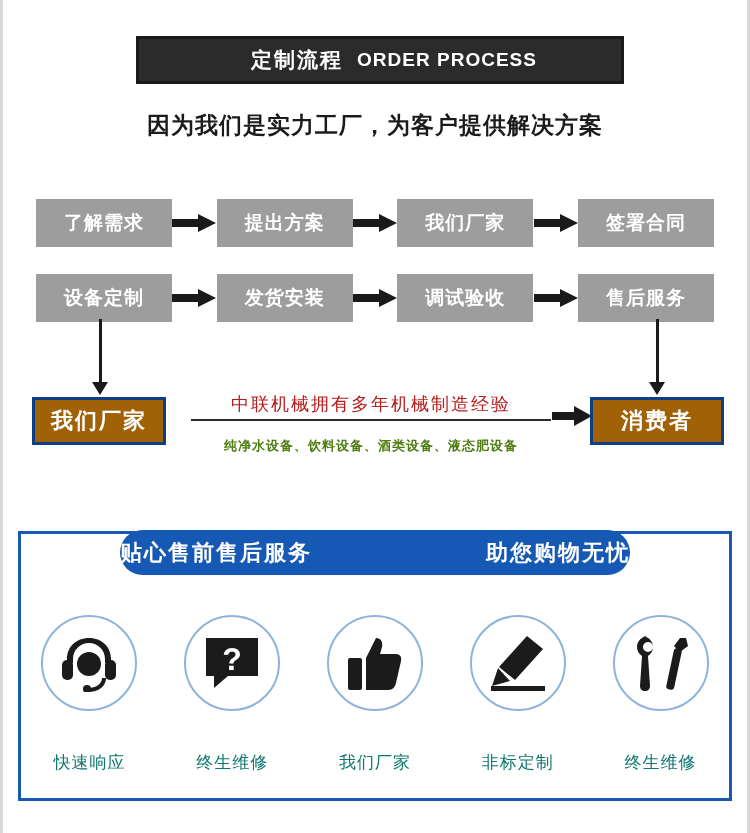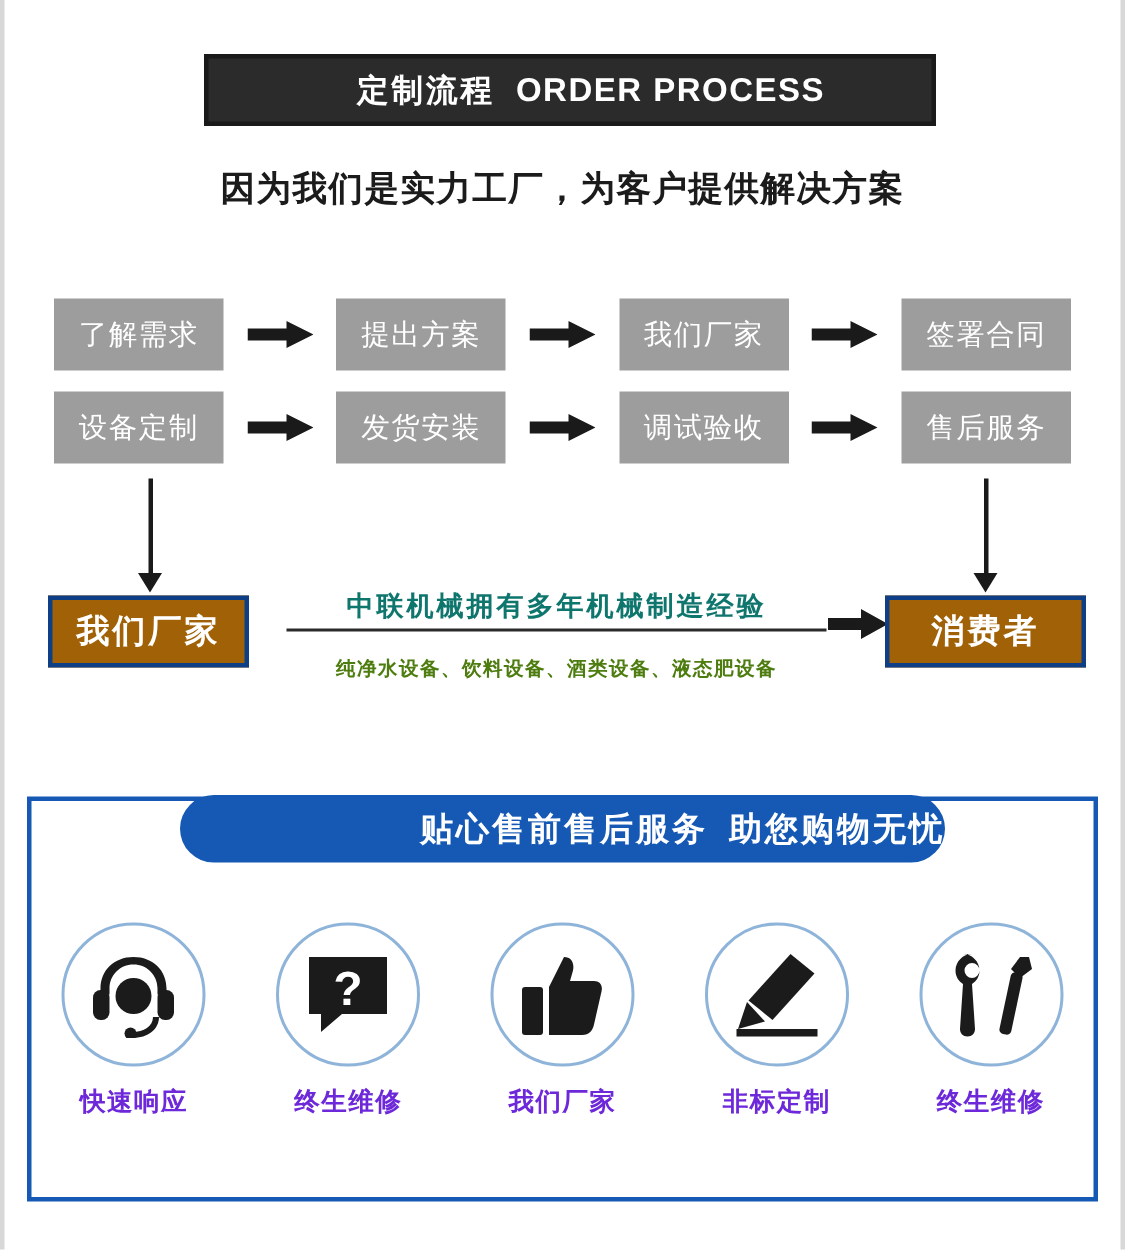--- a/index.html
+++ b/index.html
@@ -29,21 +29,21 @@
     padding-left: 28px;
   }
   .title-cn {
     color: #ffffff;
     font-size: 21px;
     font-weight: bold;
     letter-spacing: 2px;
   }
   .title-en {
     color: #ffffff;
-    font-size: 22px;
+    font-size: 19px;
     font-weight: bold;
     letter-spacing: 1px;
     margin-left: 14px;
   }
 
   .subtitle {
     position: absolute;
     left: 0;
     top: 110px;
     width: 750px;
@@ -57,32 +57,32 @@
   
   .flow-row {
     position: absolute;
     left: 36px;
     width: 678px;
     height: 48px;
     display: flex;
     align-items: center;
   }
   .flow-row.row1 { top: 199px; }
-  .flow-row.row2 { top: 261px; }
+  .flow-row.row2 { top: 274px; }
 
   .flow-box {
-    width: 113px;
+    width: 136px;
     height: 48px;
     background: #9d9d9d;
     display: flex;
     align-items: center;
     justify-content: center;
     color: #ffffff;
     font-size: 19px;
-    font-weight: normal;
+    font-weight: bold;
     letter-spacing: 1px;
   }
   .flow-arrow {
     flex: 1;
     display: flex;
     align-items: center;
     justify-content: center;
   }
   .flow-arrow svg { display: block; }
 
@@ -143,22 +143,22 @@
 
   .mid-text {
     position: absolute;
     left: 186px;
     top: 392px;
     width: 370px;
     text-align: center;
   }
   .mid-line1 {
     font-size: 18px;
-    font-weight: bold;
-    color: #0f766e;
+    font-weight: normal;
+    color: #b91c1c;
     letter-spacing: 2px;
   }
   .mid-rule {
     width: 360px;
     height: 2px;
     background: #2b2b2b;
     margin: 3px auto 4px;
   }
   .mid-line2 {
     font-size: 13px;
@@ -185,21 +185,21 @@
   .service-badge {
     position: absolute;
     left: 120px;
     top: 530px;
     width: 510px;
     height: 45px;
     background: #1559b5;
     border-radius: 23px;
     display: flex;
     align-items: center;
-    justify-content: flex-end;
+    justify-content: space-between;
   }
   .service-badge .b-cn {
     color: #ffffff;
     font-size: 22px;
     font-weight: bold;
     letter-spacing: 2px;
   }
   .service-badge .b-cn2 {
     color: #ffffff;
     font-size: 22px;
@@ -228,24 +228,24 @@
     height: 96px;
     border-radius: 50%;
     border: 2px solid #8fb4da;
     display: flex;
     align-items: center;
     justify-content: center;
     background: #ffffff;
   }
   .circle svg { display: block; }
   .service-label {
-    margin-top: 12px;
+    margin-top: 40px;
     font-size: 17px;
-    font-weight: bold;
-    color: #6d28d9;
+    font-weight: normal;
+    color: #0f766e;
     letter-spacing: 1px;
   }
 
   
   .page-edge-left, .page-edge-right {
     position: absolute;
     top: 0;
     width: 3px;
     height: 833px;
     background: #d8d8d8;

